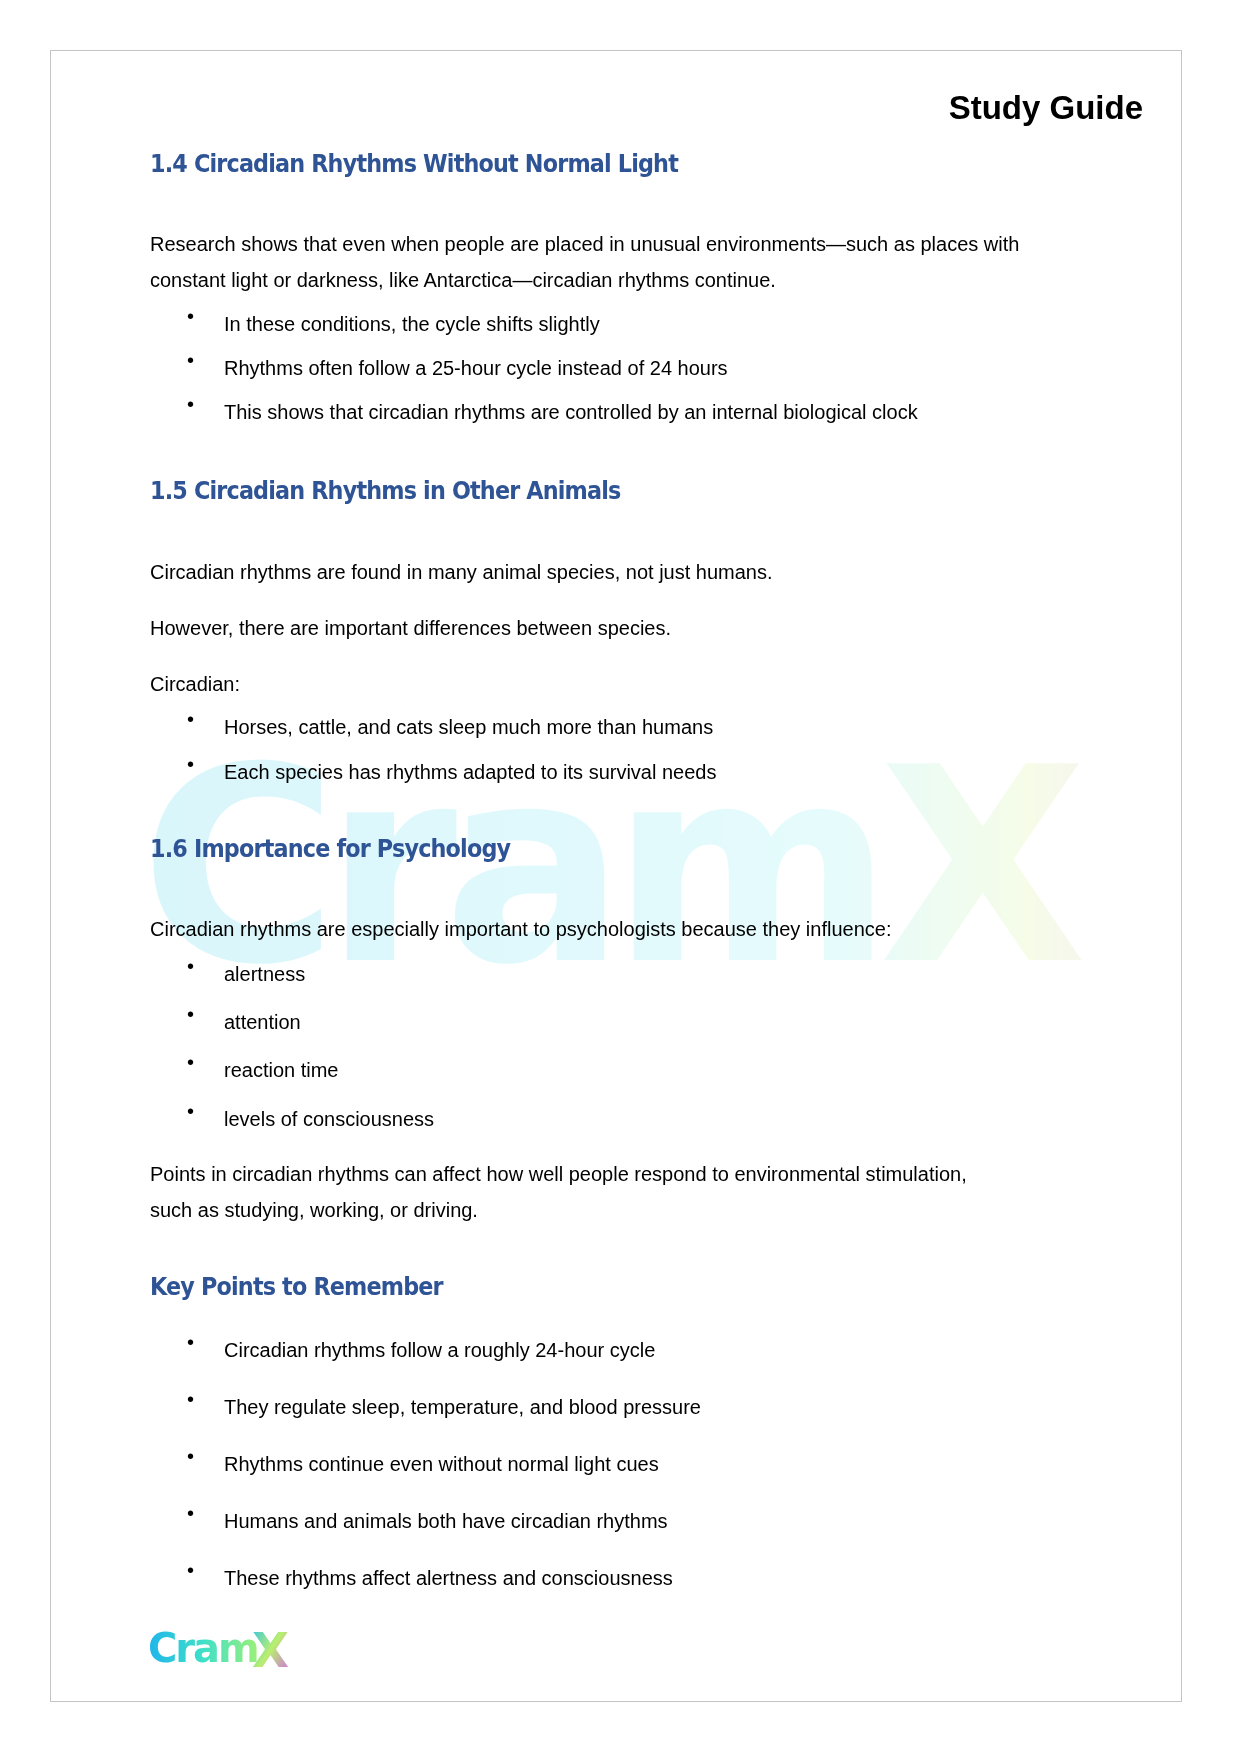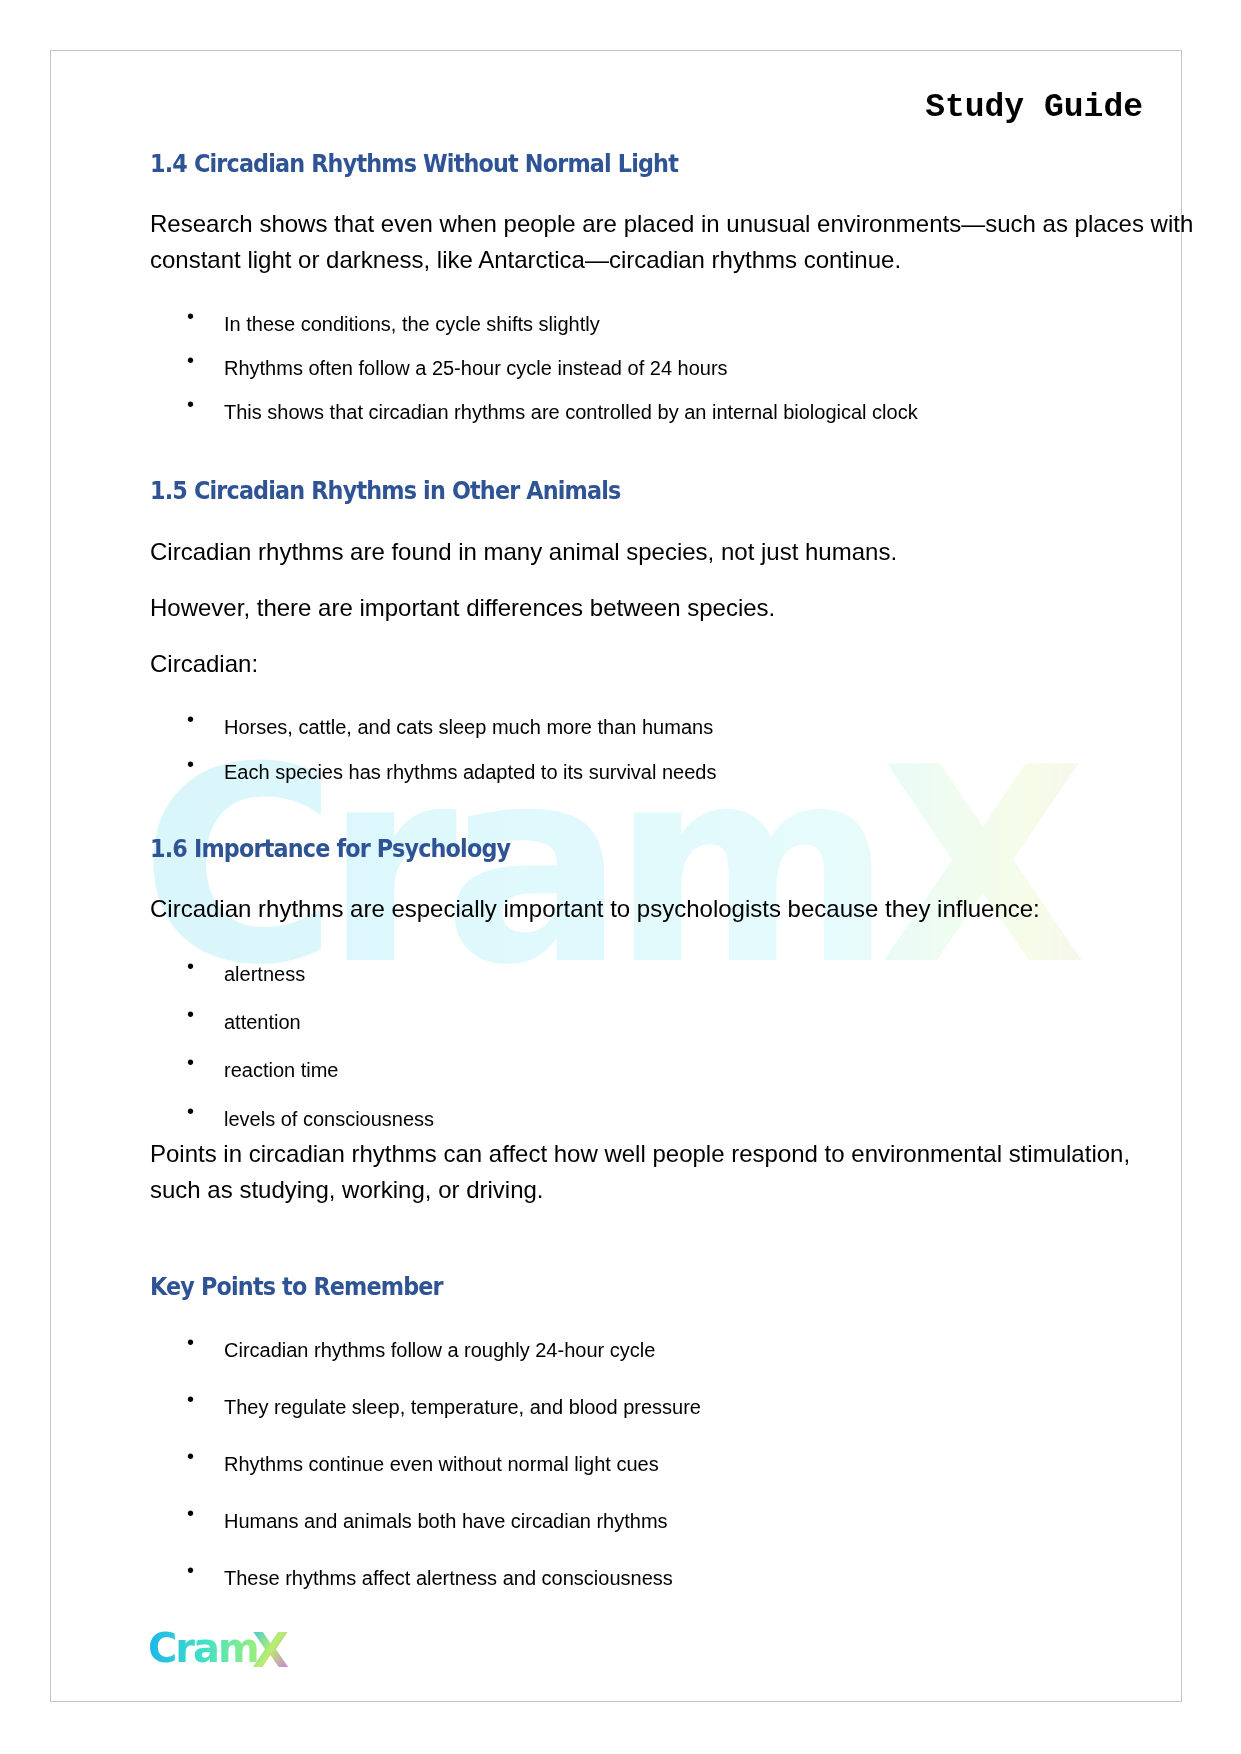--- a/index.html
+++ b/index.html
@@ -1,20 +1,20 @@
 <!DOCTYPE html>
 <html><head>
 <meta charset="utf-8">
 <style>
   html, body { margin: 0; padding: 0; background: #ffffff; }
   body { width: 1241px; height: 1754px; position: relative; overflow: hidden; font-family: "Liberation Sans", sans-serif; color: #000; }
   .page { position: absolute; left: 50px; top: 50px; width: 1132px; height: 1652px; border: 1.5px solid #c4c4c4; box-sizing: border-box; background: #fff; }
-  .doc-title { position: absolute; right: 98px; top: 88px; font-size: 33px; font-weight: bold; line-height: 40px; font-family: Liberation Mono, monospace; }
+  .doc-title { position: absolute; right: 98px; top: 88px; font-size: 33px; font-weight: bold; line-height: 40px; }
   .h { position: absolute; left: 150px; font-family: "DejaVu Sans", sans-serif; font-size: 24px; font-weight: bold; color: #2F5496; letter-spacing: -0.9px; transform: scaleX(0.93); transform-origin: left center; white-space: nowrap; }
-  .p { position: absolute; left: 150px; font-size: 24px; line-height: 36px; white-space: nowrap; }
+  .p { position: absolute; left: 150px; font-size: 20px; line-height: 36px; white-space: nowrap; margin-top: 20px; }
   .b { font-weight: normal; }
   .li { position: absolute; left: 150px; font-size: 20px; white-space: nowrap; }
   .li .dot { position: absolute; left: 37px; top: 0; }
   .li .txt { position: absolute; left: 74px; top: 8px; }
   .watermark { position: absolute; left: 140px; top: 730px; width: 960px; height: 270px; pointer-events: none; opacity: 0.22; }
   .logo { position: absolute; left: 148px; top: 1617px; width: 150px; height: 56px; }
 </style>
 </head>
 <body>
 

